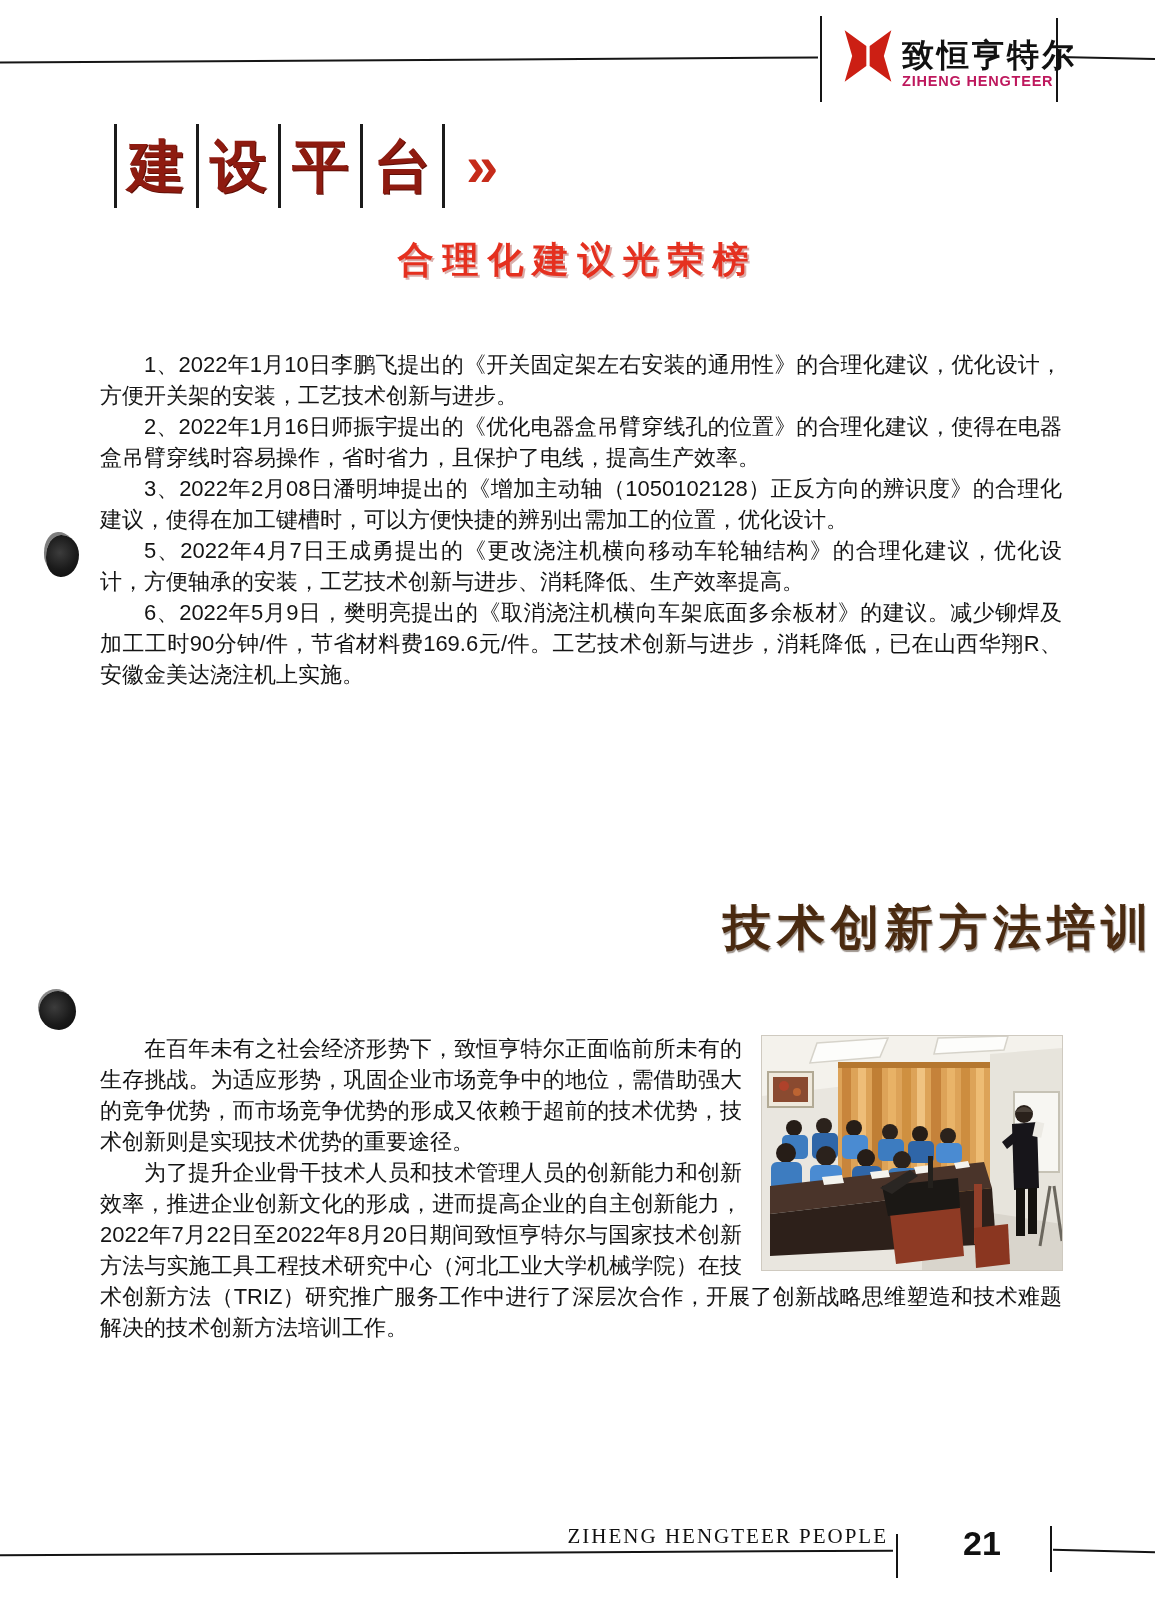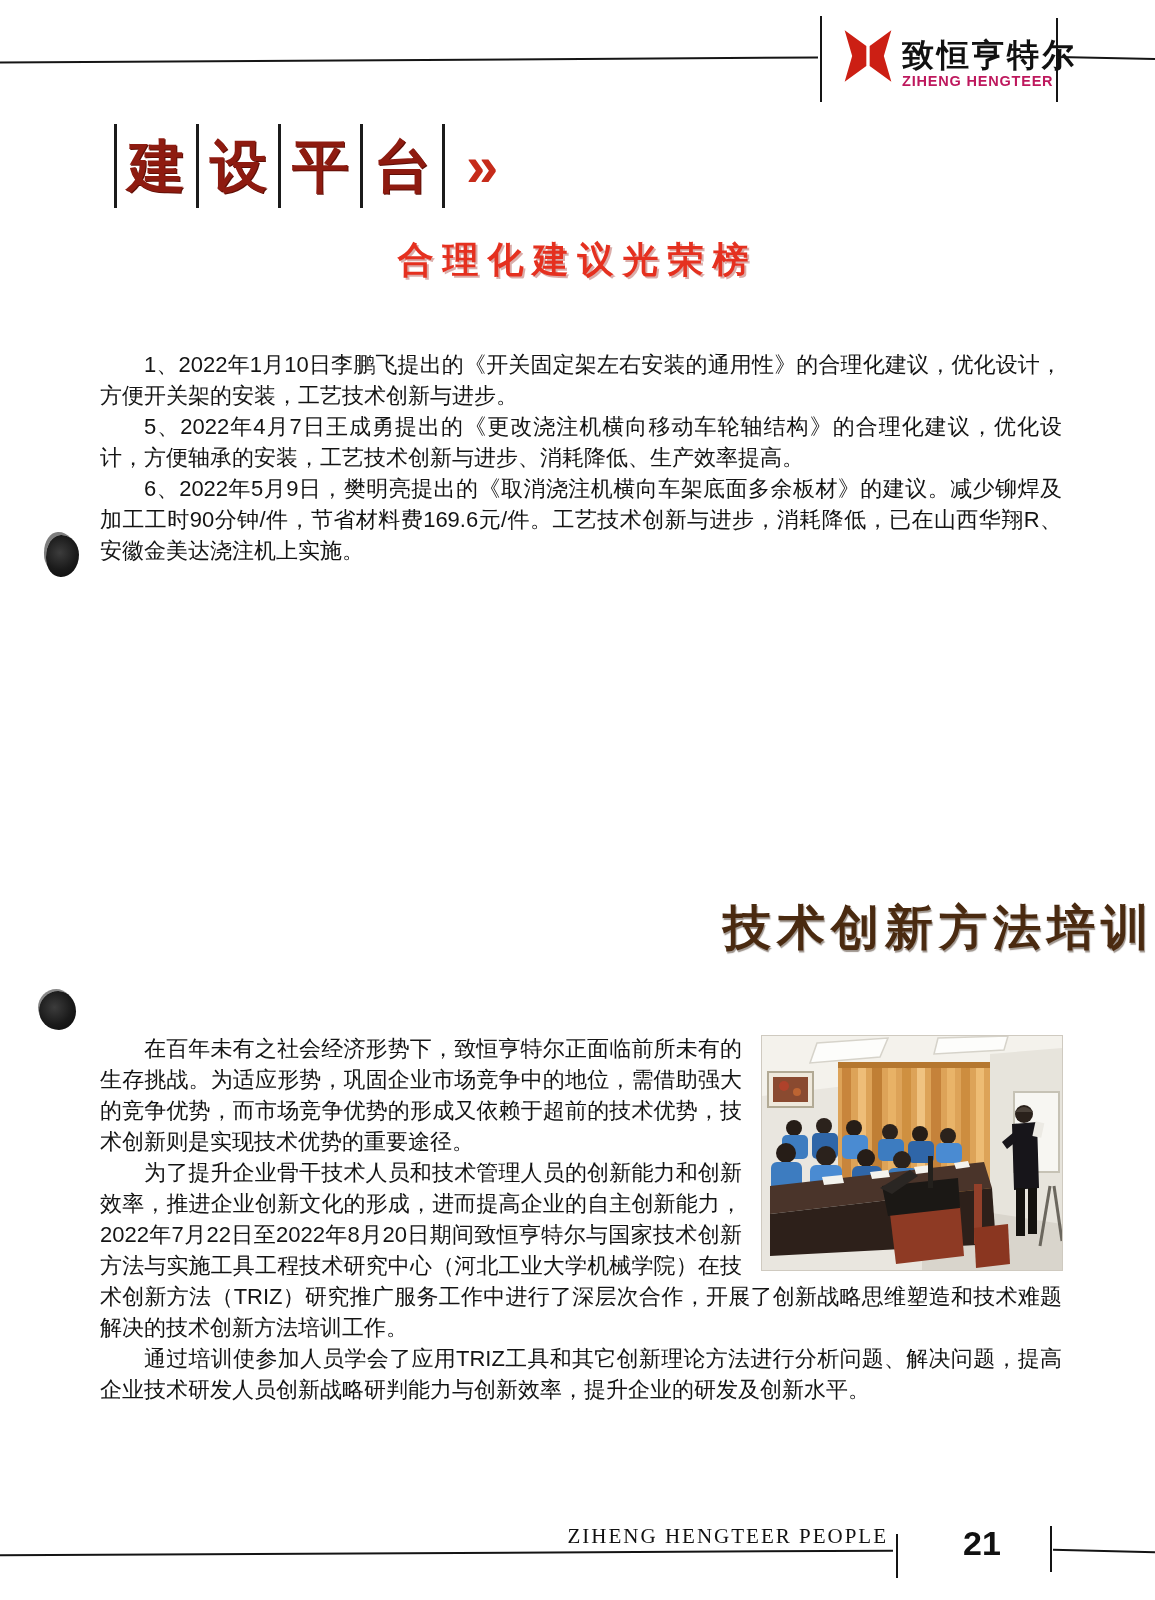--- a/index.html
+++ b/index.html
@@ -79,20 +79,22 @@
   <div class="divider"></div>
   <span class="hchar">台</span>
   <div class="divider"></div>
   <span class="arrow">»</span>
 </div>
 
 <div class="title-red">合理化建议光荣榜</div>
 
 <div class="honor bodytext">
   <p>1、2022年1月10日李鹏飞提出的《开关固定架左右安装的通用性》的合理化建议，优化设计，方便开关架的安装，工艺技术创新与进步。</p>
+  <p>2、2022年1月16日师振宇提出的《优化电器盒吊臂穿线孔的位置》的合理化建议，使得在电器盒吊臂穿线时容易操作，省时省力，且保护了电线，提高生产效率。</p>
+  <p>3、2022年2月08日潘明坤提出的《增加主动轴（1050102128）正反方向的辨识度》的合理化建议，使得在加工键槽时，可以方便快捷的辨别出需加工的位置，优化设计。</p>
   <p>5、2022年4月7日王成勇提出的《更改浇注机横向移动车轮轴结构》的合理化建议，优化设计，方便轴承的安装，工艺技术创新与进步、消耗降低、生产效率提高。</p>
   <p>6、2022年5月9日，樊明亮提出的《取消浇注机横向车架底面多余板材》的建议。减少铆焊及加工工时90分钟/件，节省材料费169.6元/件。工艺技术创新与进步，消耗降低，已在山西华翔R、安徽金美达浇注机上实施。</p>
 </div>
 
 <div class="blob blob-1"></div>
 <div class="blob blob-2"></div>
 
 <div class="title-brown">技术创新方法培训</div>
 
 <div class="training bodytext">
@@ -172,21 +174,20 @@
       <rect x="272" y="86" width="9" height="15" fill="#eceae4" transform="rotate(12 276 93)"></rect>
       <rect x="254" y="152" width="9" height="48" fill="#14120f"></rect>
       <rect x="266" y="152" width="9" height="46" fill="#14120f"></rect>
 
       <line x1="288" y1="150" x2="278" y2="210" stroke="#6b675e" stroke-width="3"></line>
       <line x1="292" y1="150" x2="300" y2="205" stroke="#6b675e" stroke-width="3"></line>
     </svg>
   </div>
   <p>在百年未有之社会经济形势下，致恒亨特尔正面临前所未有的生存挑战。为适应形势，巩固企业市场竞争中的地位，需借助强大的竞争优势，而市场竞争优势的形成又依赖于超前的技术优势，技术创新则是实现技术优势的重要途径。</p>
   <p>为了提升企业骨干技术人员和技术管理人员的创新能力和创新效率，推进企业创新文化的形成，进而提高企业的自主创新能力，2022年7月22日至2022年8月20日期间致恒亨特尔与国家技术创新方法与实施工具工程技术研究中心（河北工业大学机械学院）在技术创新方法（TRIZ）研究推广服务工作中进行了深层次合作，开展了创新战略思维塑造和技术难题解决的技术创新方法培训工作。</p>
-  <p>通过培训使参加人员学会了应用TRIZ工具和其它创新理论方法进行分析问题、解决问题，提高企业技术研发人员创新战略研判能力与创新效率，提升企业的研发及创新水平。</p>
 </div>
 
 <div class="footer-rule-left"></div>
 <div class="footer-journal">ZIHENG HENGTEER PEOPLE</div>
 <div class="footer-bar-left"></div>
 <div class="footer-page">21</div>
 <div class="footer-bar-right"></div>
 <div class="footer-rule-right"></div>
 
 </body></html>

